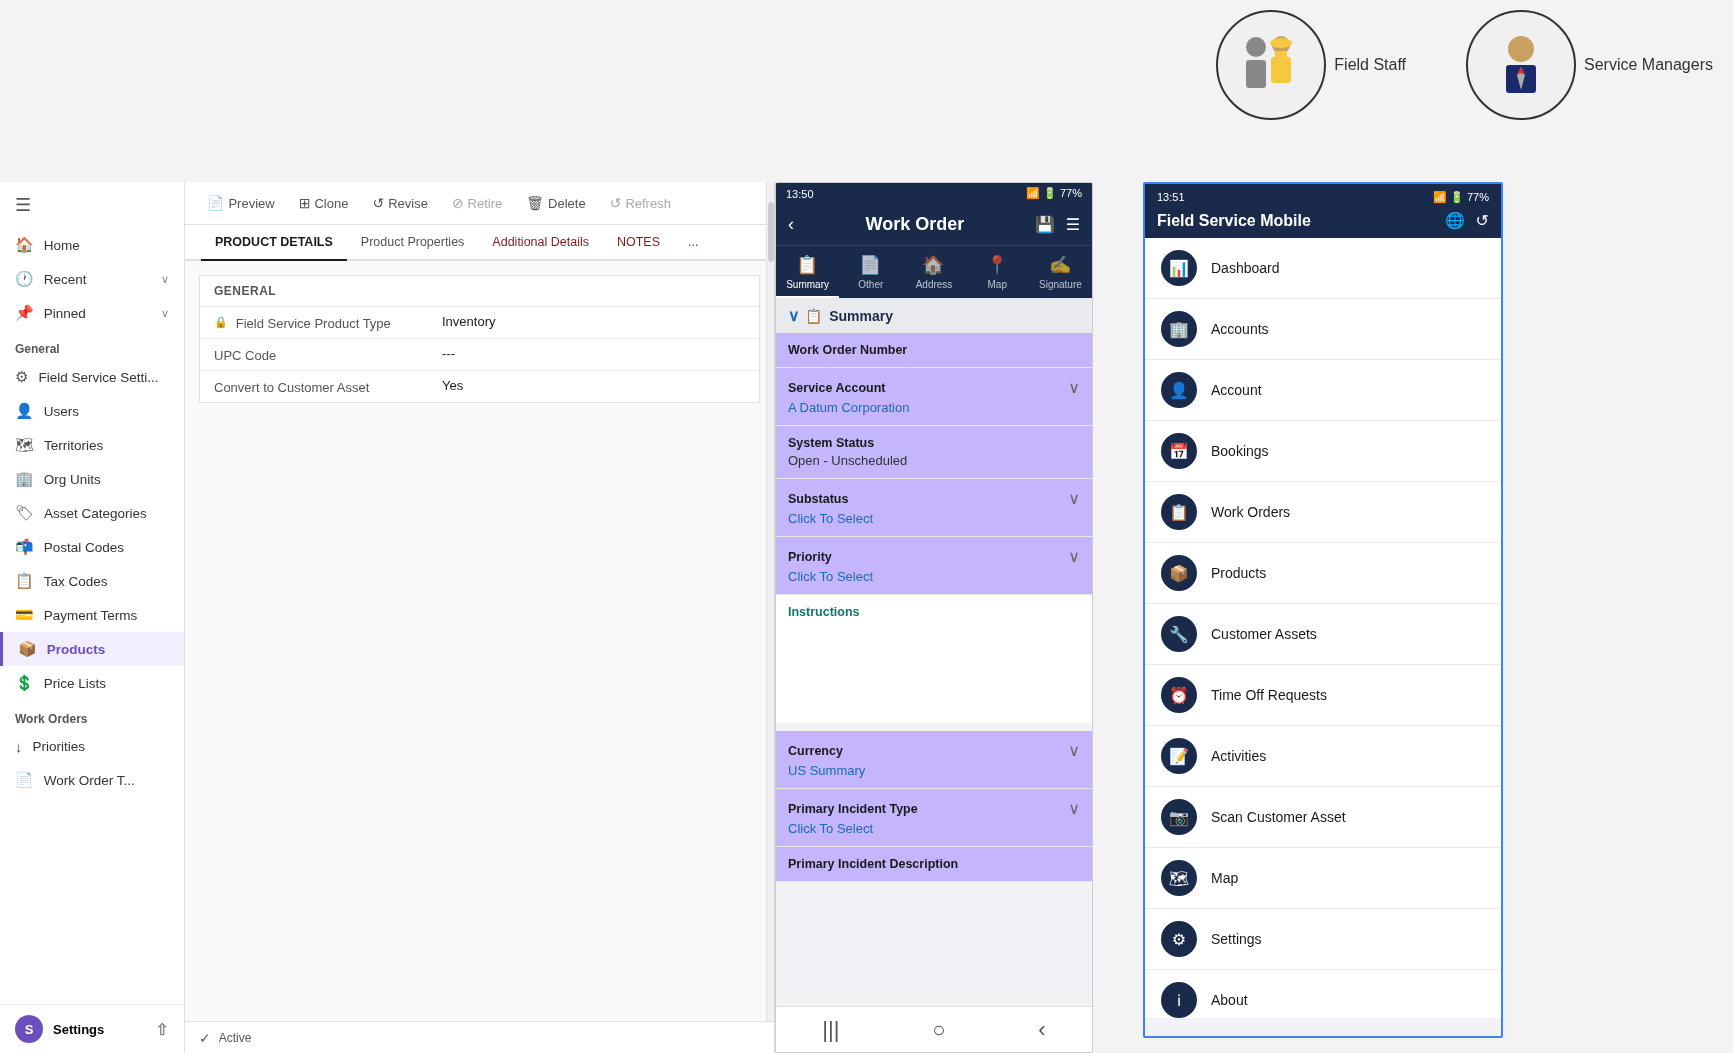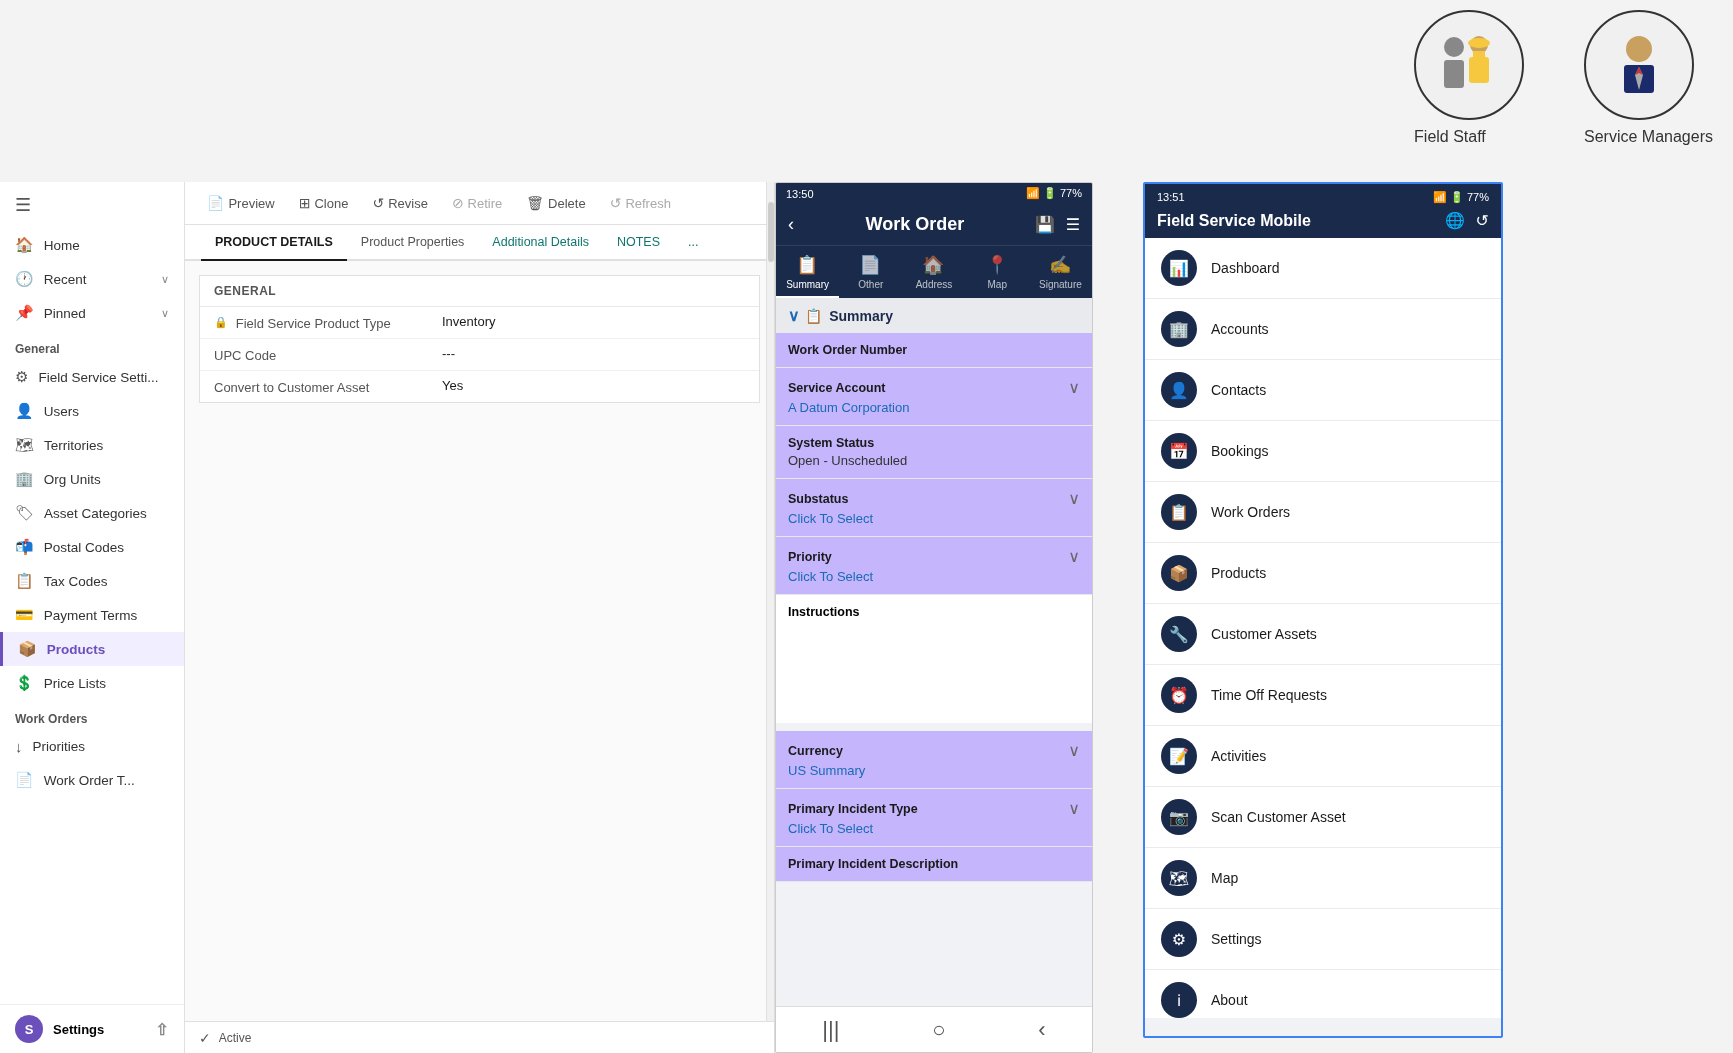--- a/index.html
+++ b/index.html
@@ -17,21 +17,21 @@
       position: absolute;
       top: 10px;
       right: 20px;
       display: flex;
       gap: 60px;
       align-items: flex-end;
       padding-bottom: 10px;
     }
     .persona {
       display: flex;
-      flex-direction: column;
+      align-items: center;
       gap: 8px;
     }
     .persona-circle {
       width: 110px;
       height: 110px;
       border-radius: 50%;
       border: 2px solid #333;
       background: #f0f0f0;
       display: flex;
       align-items: center;
@@ -154,21 +154,21 @@
       cursor: pointer;
       color: #555;
       border-bottom: 2px solid transparent;
       margin-bottom: -2px;
     }
     .detail-tab.active {
       color: #1a1a1a;
       font-weight: 700;
       border-bottom: 2px solid #1a1a1a;
     }
-    .detail-tab.dimmed { color: #0f766e; }
+    .detail-tab.dimmed { color: #7f1d1d; }
 
     .section-panel {
       margin: 14px;
       background: white;
       border: 1px solid #e0e0e0;
     }
     .section-title {
       padding: 8px 14px;
       font-size: 12px;
       font-weight: 700;
@@ -302,21 +302,21 @@
       font-size: 13px;
       color: #1a6ab5;
     }
     .mobile-field-value.plain { color: #333; }
     .mobile-dropdown-arrow { font-size: 16px; color: #666; }
     .mobile-instructions-label {
       background: white;
       padding: 10px 12px 4px;
       font-size: 12.5px;
       font-weight: 700;
-      color: #000000;
+      color: #0f766e;
     }
     .mobile-instructions-content {
       background: white;
       padding: 0 12px 60px;
       min-height: 100px;
     }
     .mobile-bottom-nav {
       position: absolute;
       bottom: 0;
       left: 0;
@@ -718,21 +718,21 @@
       <div class="fsm-nav-icon-circle">
           <span>🏢</span>
         </div>
       <span class="fsm-nav-label">Accounts</span>
     </div>
 
     <div class="fsm-nav-item">
       <div class="fsm-nav-icon-circle">
           <span>👤</span>
         </div>
-      <span class="fsm-nav-label">Contacts</span>
+      <span class="fsm-nav-label">Account</span>
     </div>
 
     <div class="fsm-nav-item">
       <div class="fsm-nav-icon-circle">
           <span>📅</span>
         </div>
       <span class="fsm-nav-label">Bookings</span>
     </div>
 
     <div class="fsm-nav-item">

